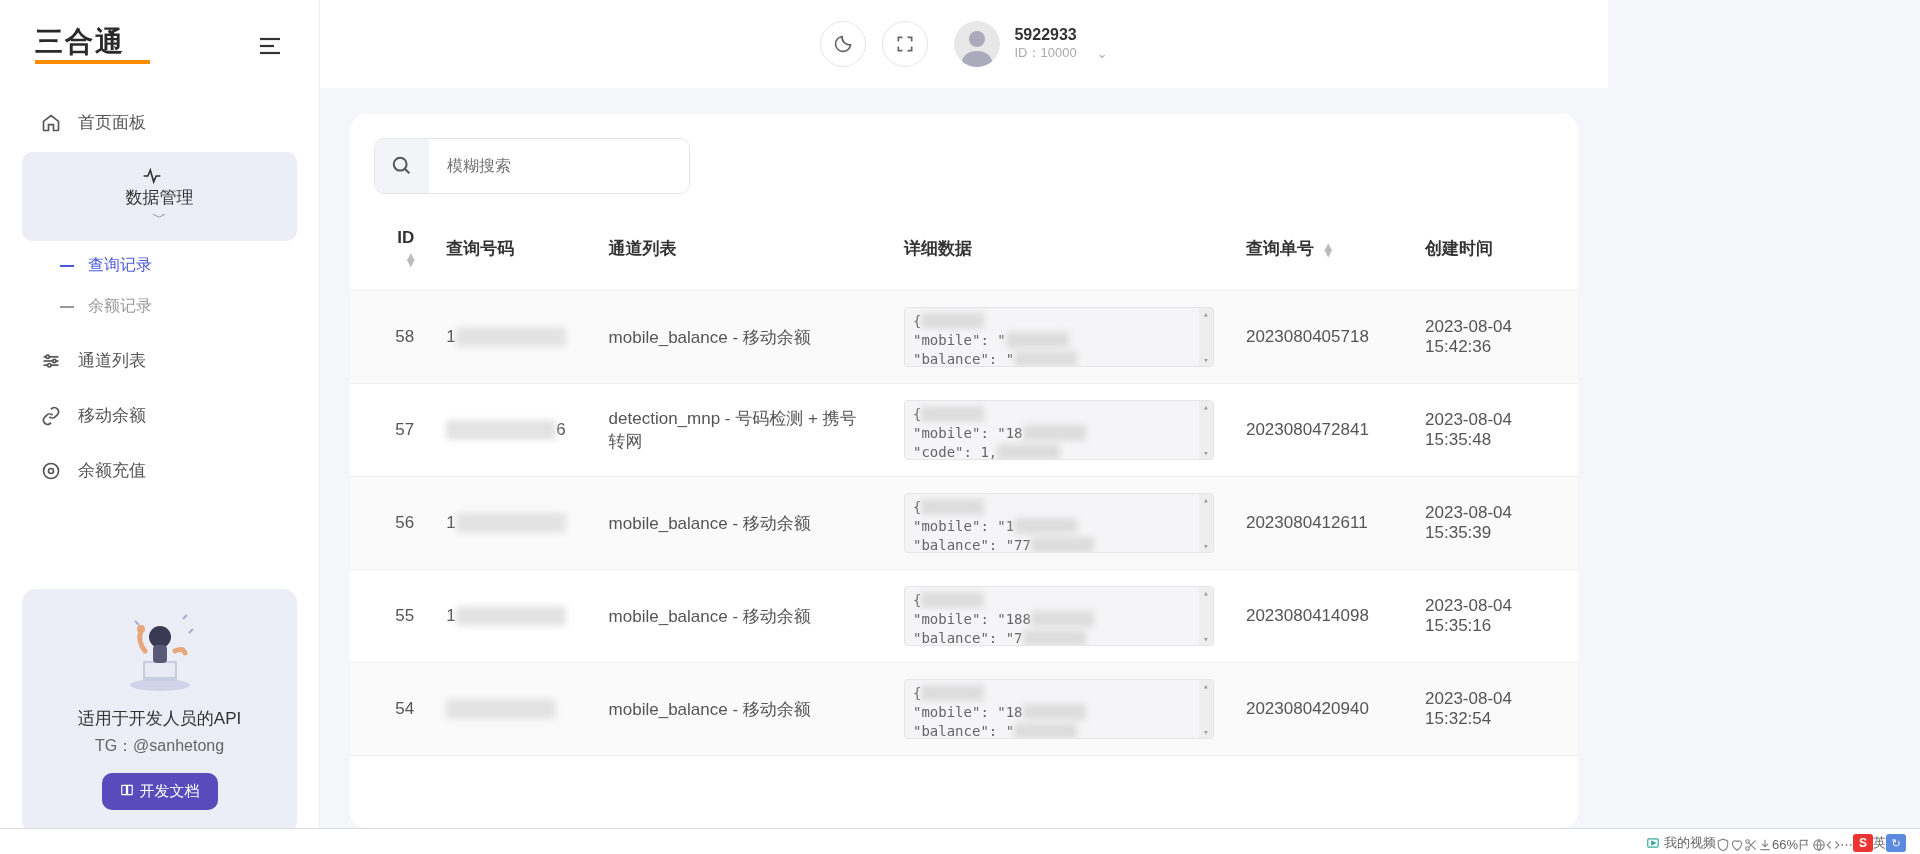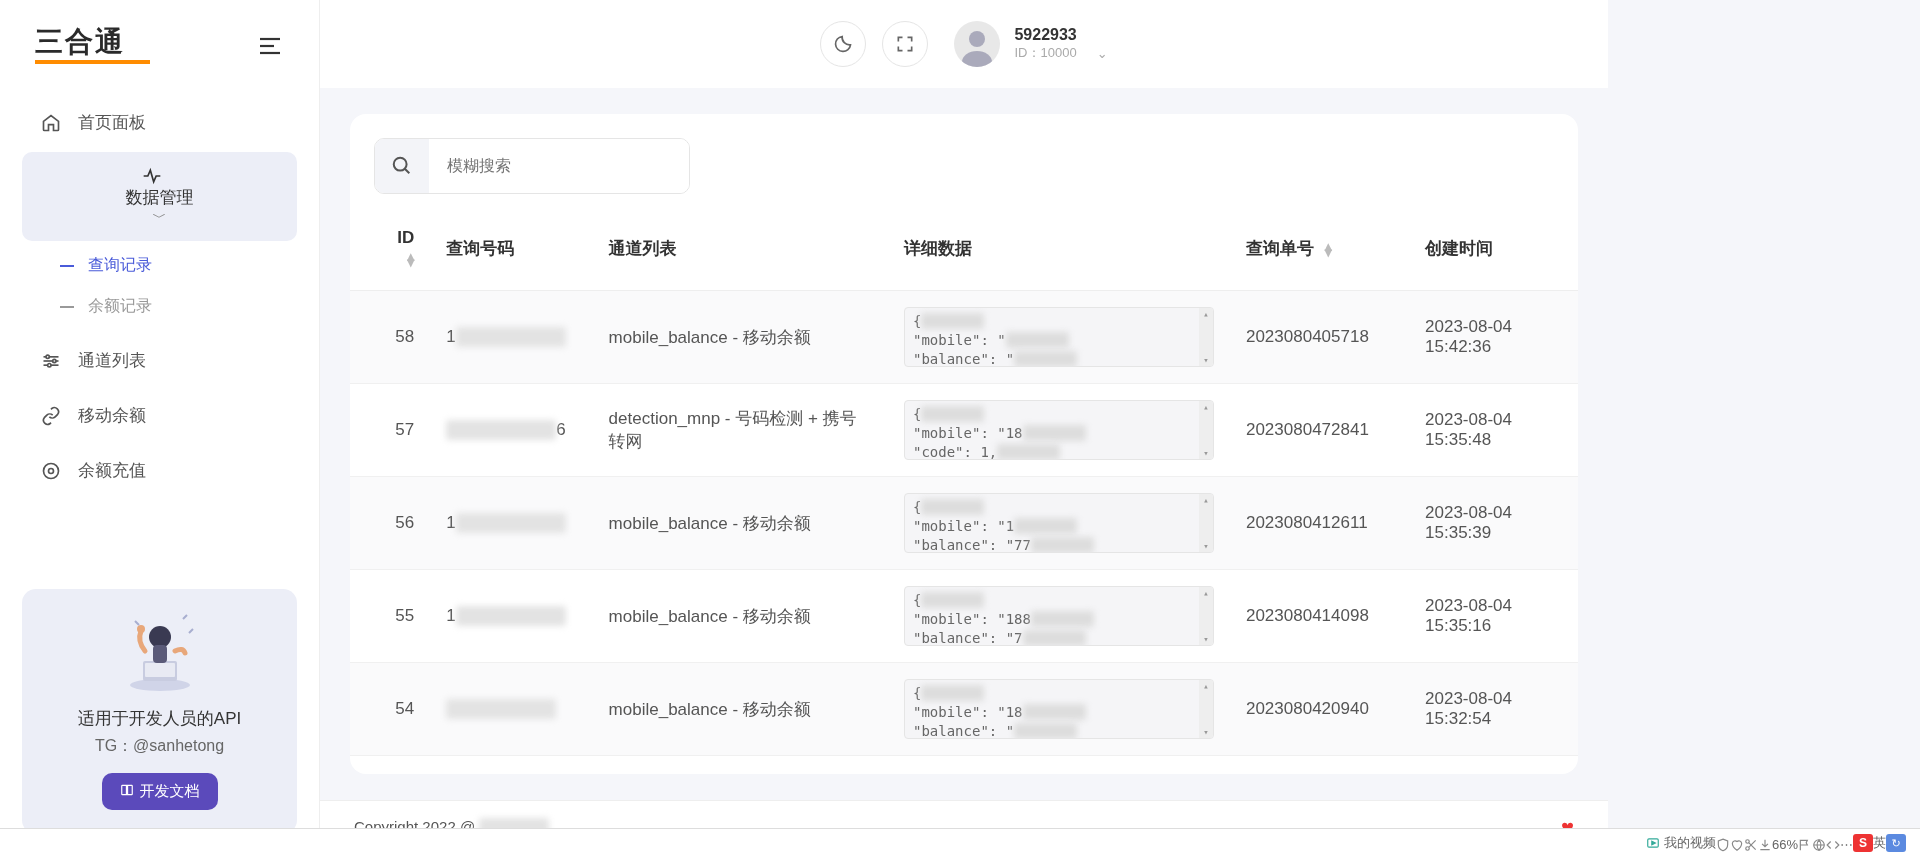--- a/index.html
+++ b/index.html
@@ -329,27 +329,20 @@
     </td>
     <td class="col-order">2023080420940</td>
     <td class="col-time">2023-08-04 15:32:54</td>
                 </tr>
               </tbody>
           </table>
         </div>
       </div>
     </div>
 
-    <footer class="footer">
-      <div>
-        <span>Copyright 2022 @</span>
-        <span class="blur-text" style="min-width:70px">xxxxx</span>
-      </div>
-      <span class="heart">♥</span>
-    </footer>
   </section>
 </div>
 
 <div class="status-bar">
   <span class="sicon">
     <svg width="14" height="14" viewBox="0 0 24 24" fill="none" stroke="#3a9" stroke-width="2">
         <rect x="3" y="5" width="18" height="14" rx="2"></rect>
         <polygon points="10,9 16,12 10,15" fill="#3a9"></polygon>
       </svg>
     <span>我的视频</span>

